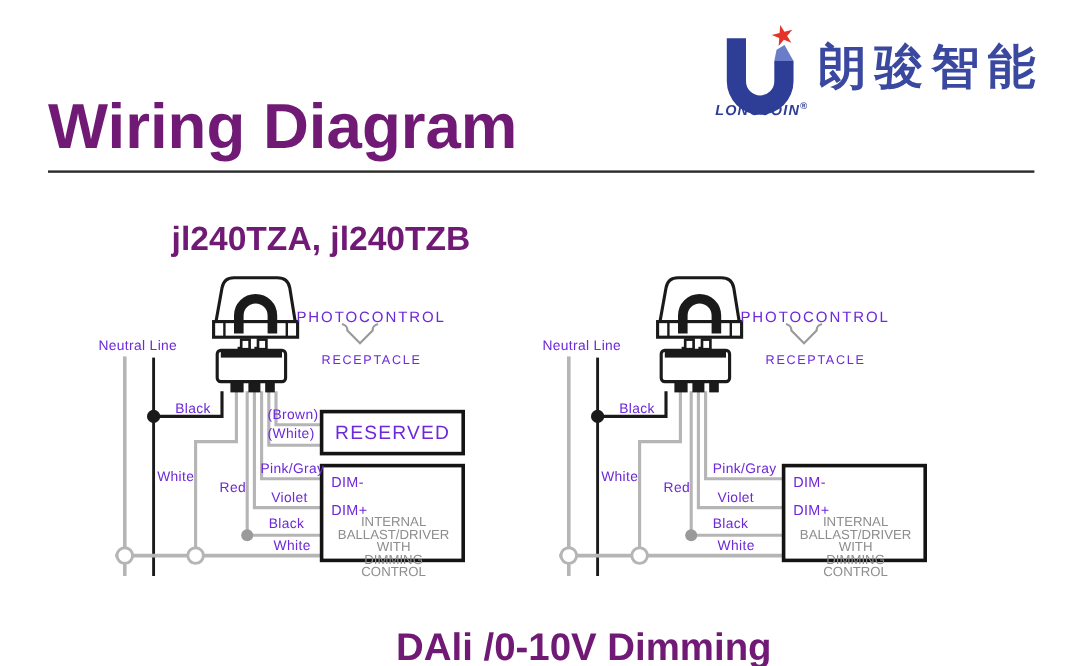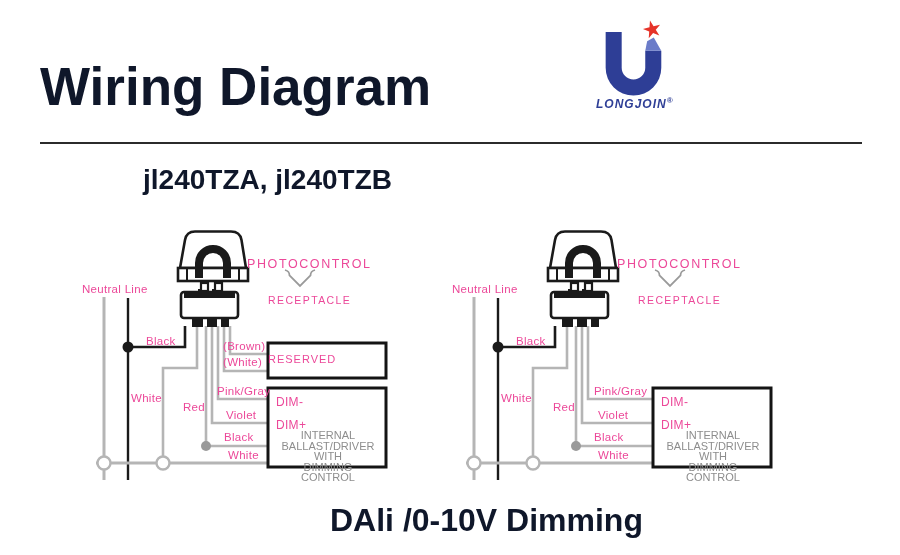--- a/index.html
+++ b/index.html
@@ -1,48 +1,48 @@
 <!DOCTYPE html>
 <html><head>
 <meta charset="utf-8">
 <style>
   html,body{margin:0;padding:0;}
   body{
     width:900px;height:555px;position:relative;background:#ffffff;
     font-family:"Liberation Sans",sans-serif;overflow:hidden;
   }
   .abs{position:absolute;white-space:nowrap;}
-  .lbl{position:absolute;white-space:nowrap;color:#ec4899;font-size:11.5px;letter-spacing:.3px;}
-  .navy{color:#0f172a;font-weight:bold;}
+  .lbl{position:absolute;white-space:nowrap;color:#6d28d9;font-size:11.5px;letter-spacing:.3px;}
+  .navy{color:#701a75;font-weight:bold;margin-top:19px;}
   #title{left:40px;top:56px;font-size:53px;letter-spacing:0;}
   #divider{position:absolute;left:40px;top:142px;width:822px;height:2px;background:#2b2b2b;}
   #subtitle{left:143px;top:164px;font-size:28px;}
   #caption{left:330px;top:502px;font-size:32px;}
   
   #logo{position:absolute;left:596px;top:20px;width:280px;height:100px;}
   #umark{position:absolute;left:4px;top:8px;}
   #star{position:absolute;left:46px;top:-4px;font-size:23px;color:#e63329;transform:rotate(-14deg);}
-  #brand{position:absolute;left:0px;top:76px;font-size:12px;font-weight:bold;color:#2e3e96;letter-spacing:1px;font-style:italic;}
+  #brand{position:absolute;left:0px;top:64px;font-size:12px;font-weight:bold;color:#2e3e96;letter-spacing:1px;font-style:italic;}
   #brand sup{font-size:8px;}
   #cnname{position:absolute;left:86px;top:8px;font-size:40px;font-weight:bold;color:#3a48a0;letter-spacing:7px;font-family:"DejaVu Serif",serif;}
   #stock{position:absolute;left:86px;top:62px;font-size:26px;font-weight:bold;color:#3a48a0;font-family:"DejaVu Serif",serif;}
   
   .l-neutral{left:82px;top:283px;}
   .l-photo{left:247px;top:257px;font-size:12.5px;letter-spacing:1.6px;}
   .l-recep{left:268px;top:294px;font-size:10.5px;letter-spacing:1.4px;}
   .l-black{left:146px;top:335px;}
   .l-brown{left:223px;top:340px;}
   .l-orange{left:223px;top:356px;}
   .l-pinkgray{left:217px;top:385px;}
   .l-white{left:131px;top:392px;}
   .l-red{left:183px;top:401px;}
   .l-violet{left:226px;top:409px;}
   .l-black2{left:224px;top:431px;}
   .l-white2{left:228px;top:449px;}
-  .l-reserved{left:268px;top:353px;width:107px;text-align:left;font-size:11px;letter-spacing:1px;}
+  .l-reserved{left:268px;top:353px;width:107px;text-align:right;font-size:16px;letter-spacing:1px;}
   .l-dimm{left:276px;top:395px;font-size:12px;}
   .l-dimp{left:276px;top:418px;font-size:12px;}
   .ballast{position:absolute;color:#8d8d8d;font-size:11px;line-height:10.5px;text-align:center;width:104px;}
   .l-ballast{left:276px;top:430px;}
   
   .r-neutral{left:452px;top:283px;}
   .r-photo{left:617px;top:257px;font-size:12.5px;letter-spacing:1.6px;}
   .r-recep{left:638px;top:294px;font-size:10.5px;letter-spacing:1.4px;}
   .r-black{left:516px;top:335px;}
   .r-pinkgray{left:594px;top:385px;}
@@ -141,20 +141,21 @@
 
 <div id="title" class="abs navy">Wiring Diagram</div>
 
 <div id="logo">
   <svg id="umark" width="66" height="72" viewBox="0 0 70 76">
     <path d="M6 4 H23 V42 A12.5 12.5 0 0 0 48 42 V24 H65 V42 A29.5 29.5 0 0 1 6 42 Z" fill="#2e3e96"></path>
     <polygon points="48,24 65,24 57,10 50,14" fill="#6b7cc9"></polygon>
   </svg>
   <span id="star">★</span>
   <div id="brand"><span>LONGJOIN</span><sup>®</sup></div>
+  <div id="cnname">朗骏智能</div>
 </div>
 
 <div id="divider"></div>
 
 <div id="subtitle" class="abs navy">jl240TZA,  jl240TZB</div>
 
 <div class="lbl l-neutral">Neutral Line</div>
 <div class="lbl l-photo">PHOTOCONTROL</div>
 <div class="lbl l-recep">RECEPTACLE</div>
 <div class="lbl l-black">Black</div>

